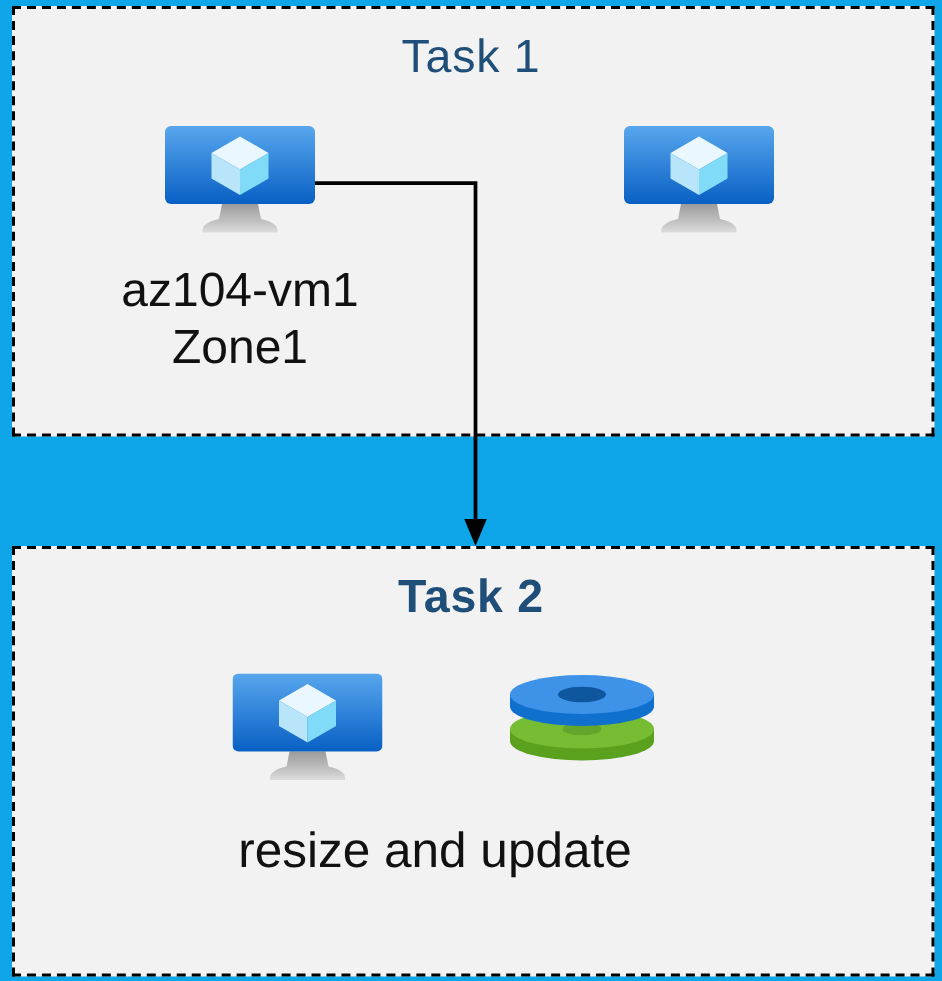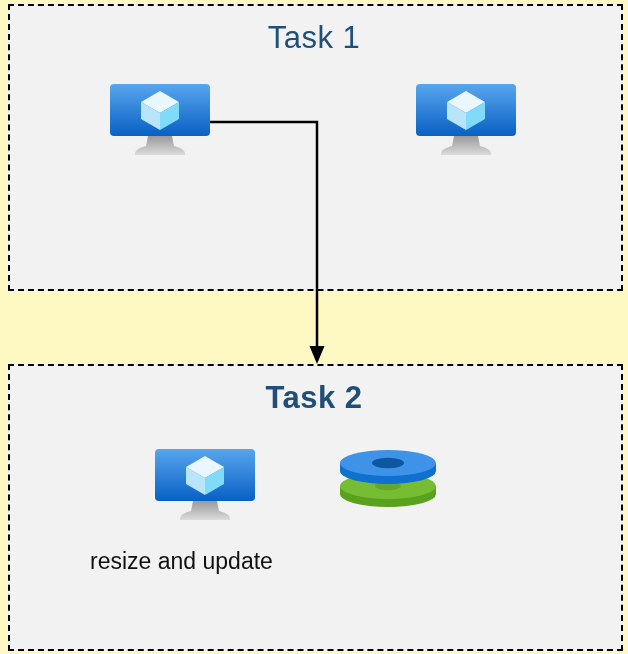--- a/index.html
+++ b/index.html
@@ -1,20 +1,20 @@
 <!DOCTYPE html>
 <html><head>
 <meta charset="utf-8">
 <style>
   html, body { margin: 0; padding: 0; background: #ffffff; }
   .canvas {
     position: relative;
     width: 628px;
     height: 654px;
-    background: #fef9c3;
+    background: #0ea5e9;
     font-family: "Liberation Sans", sans-serif;
     overflow: hidden;
   }
   .task-box {
     position: absolute;
     left: 8px;
     width: 615px;
     height: 287px;
     box-sizing: border-box;
     border: 2px dashed #000000;
@@ -48,21 +48,22 @@
     line-height: 38px;
     color: #111111;
   }
   #vm1-label { left: 50px;  top: 174px; }
   #vm2-label { left: 356px; top: 174px; }
   .caption {
     position: absolute;
     left: 90px;
     top: 548px;
     width: 400px;
-    font-size: 23px;
+    text-align: center;
+    font-size: 33px;
     color: #111111;
   }
   #connector {
     position: absolute;
     left: 0; top: 0;
     width: 628px; height: 654px;
     pointer-events: none;
   }
   .hidden-defs { position: absolute; width: 0; height: 0; overflow: hidden; }
 </style>
@@ -101,20 +102,24 @@
 </svg>
 
 <div class="canvas">
 
   <section class="task-box" id="task1-box"></section>
   <h2 class="task-title" id="task1-title">Task 1</h2>
 
   <svg class="icon" id="vm1-icon" viewBox="0 0 100 78">
     <use href="#vmIcon"></use>
   </svg>
+  <div class="vm-label" id="vm1-label">
+    <div>az104-vm1</div>
+    <div>Zone1</div>
+  </div>
 
   <svg class="icon" id="vm2-icon" viewBox="0 0 100 78">
     <use href="#vmIcon"></use>
   </svg>
   <div class="vm-label" id="vm2-label">
   </div>
 
   <section class="task-box" id="task2-box"></section>
   <h2 class="task-title" id="task2-title">Task 2</h2>
 

